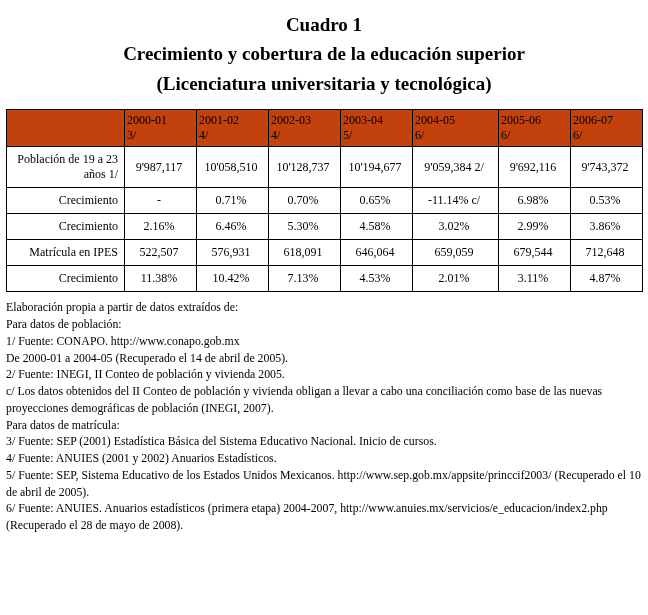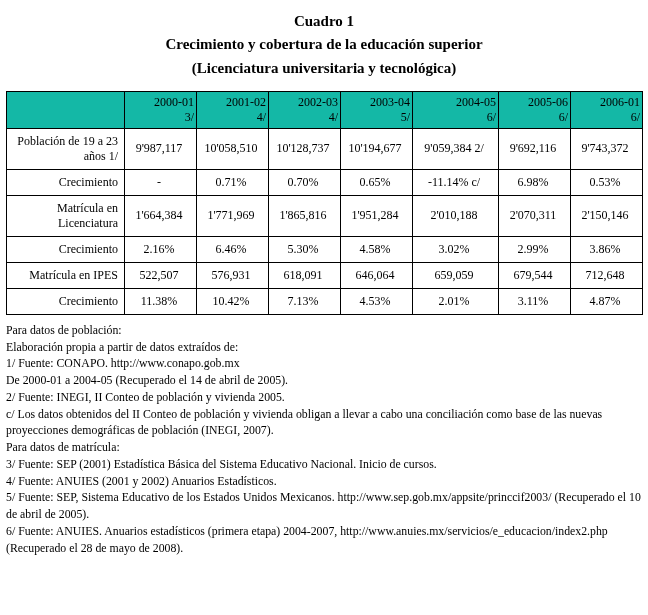--- a/index.html
+++ b/index.html
@@ -12,40 +12,40 @@
   .page {
     width: 648px;
     height: 615px;
     box-sizing: border-box;
     padding: 10px 6px 0 6px;
     overflow: hidden;
   }
   .title-block {
     text-align: center;
     font-weight: bold;
-    font-size: 15px;
+    font-size: 19px;
     line-height: 1.55;
   }
   table.data-table {
     border-collapse: collapse;
     table-layout: fixed;
     width: 636px;
     margin-top: 11px;
     font-size: 12px;
   }
   table.data-table th,
   table.data-table td {
     border: 1px solid #000000;
     box-sizing: border-box;
     vertical-align: middle;
   }
   table.data-table thead th {
-    background: #14b8a6;
+    background: #c2410c;
     font-weight: normal;
-    text-align: right;
+    text-align: left;
     padding: 3px 2px;
     height: 34px;
   }
   table.data-table thead th .mark {
     display: block;
   }
   td.row-label {
     font-weight: normal;
     text-align: right;
     padding: 5px 6px 5px 4px;
@@ -107,21 +107,21 @@
         </th>
         <th>
           <span>2004-05</span>
           <span class="mark">6/</span>
         </th>
         <th>
           <span>2005-06</span>
           <span class="mark">6/</span>
         </th>
         <th>
-          <span>2006-01</span>
+          <span>2006-07</span>
           <span class="mark">6/</span>
         </th>
       </tr>
     </thead>
     <tbody>
       <tr>
         <td class="row-label">Población de 19 a 23 años 1/</td>
         <td class="value">9'987,117</td>
         <td class="value">10'058,510</td>
         <td class="value">10'128,737</td>
@@ -132,30 +132,20 @@
       </tr>
       <tr>
         <td class="row-label">Crecimiento</td>
         <td class="value">-</td>
         <td class="value">0.71%</td>
         <td class="value">0.70%</td>
         <td class="value">0.65%</td>
         <td class="value">-11.14%  c/</td>
         <td class="value">6.98%</td>
         <td class="value">0.53%</td>
-      </tr>
-      <tr>
-        <td class="row-label">Matrícula en Licenciatura</td>
-        <td class="value">1'664,384</td>
-        <td class="value">1'771,969</td>
-        <td class="value">1'865,816</td>
-        <td class="value">1'951,284</td>
-        <td class="value">2'010,188</td>
-        <td class="value">2'070,311</td>
-        <td class="value">2'150,146</td>
       </tr>
       <tr>
         <td class="row-label">Crecimiento</td>
         <td class="value">2.16%</td>
         <td class="value">6.46%</td>
         <td class="value">5.30%</td>
         <td class="value">4.58%</td>
         <td class="value">3.02%</td>
         <td class="value">2.99%</td>
         <td class="value">3.86%</td>
@@ -177,22 +167,22 @@
         <td class="value">7.13%</td>
         <td class="value">4.53%</td>
         <td class="value">2.01%</td>
         <td class="value">3.11%</td>
         <td class="value">4.87%</td>
       </tr>
     </tbody>
   </table>
 
   <div class="footnotes">
+    <div class="fn">Elaboración propia a partir de datos extraídos de:</div>
     <div class="fn">Para datos de población:</div>
-    <div class="fn">Elaboración propia a partir de datos extraídos de:</div>
     <div class="fn">1/ Fuente: CONAPO. http://www.conapo.gob.mx</div>
     <div class="fn">De 2000-01 a 2004-05 (Recuperado el 14 de abril de 2005).</div>
     <div class="fn">2/ Fuente: INEGI, II Conteo de población y vivienda 2005.</div>
     <div class="fn">c/ Los datos obtenidos del II Conteo de población y vivienda obligan a llevar a cabo una conciliación como base de las nuevas proyecciones demográficas de población (INEGI, 2007).</div>
     <div class="fn">Para datos de matrícula:</div>
     <div class="fn">3/ Fuente: SEP (2001) Estadística Básica del Sistema Educativo Nacional. Inicio de cursos.</div>
     <div class="fn">4/ Fuente: ANUIES (2001 y 2002) Anuarios Estadísticos.</div>
     <div class="fn">5/ Fuente: SEP, Sistema Educativo de los Estados Unidos Mexicanos. http://www.sep.gob.mx/appsite/princcif2003/ (Recuperado el 10 de abril de 2005).</div>
     <div class="fn">6/ Fuente: ANUIES. Anuarios estadísticos (primera etapa) 2004-2007, http://www.anuies.mx/servicios/e_educacion/index2.php (Recuperado el 28 de mayo de 2008).</div>
   </div>

